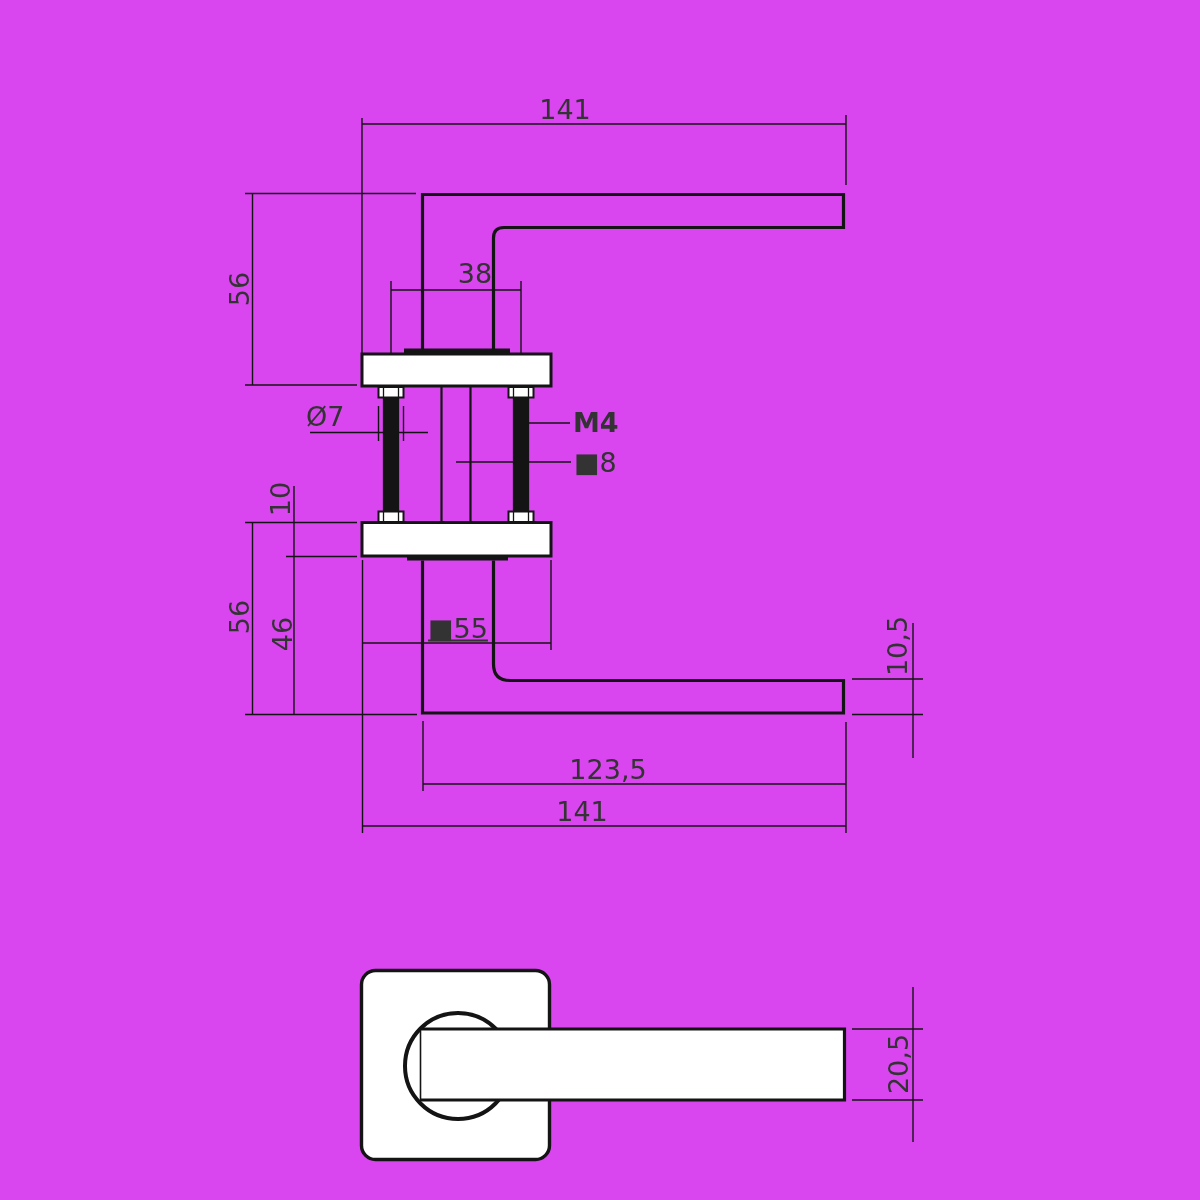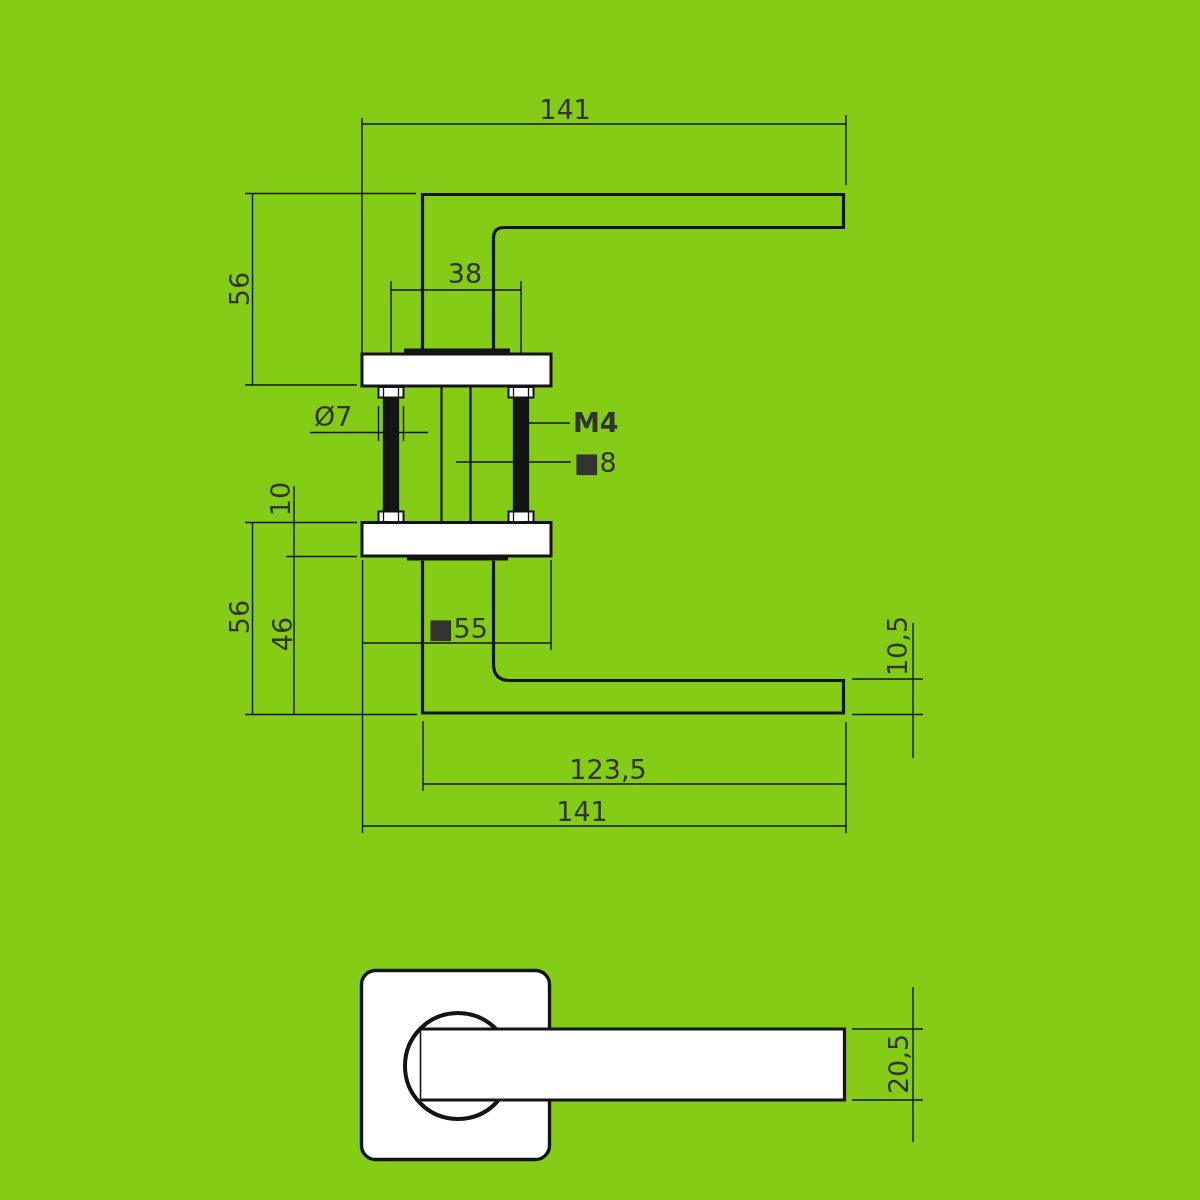--- a/index.html
+++ b/index.html
@@ -1,19 +1,19 @@
 <!DOCTYPE html>
 <html><head>
 <meta charset="utf-8">
 <style>
   html,body{margin:0;padding:0;background:#ffffff;}
   .sheet{
     position:relative;
     width:1200px;height:1200px;
-    background:#84cc16;
+    background:#d946ef;
     font-family:"DejaVu Sans","Liberation Sans",sans-serif;
     overflow:hidden;
   }
   .sheet svg{position:absolute;left:0;top:0;}
   .lbl{
     position:absolute;
     font-size:27px;
     color:#333333;
     white-space:nowrap;
     transform:translate(-50%,-50%);
@@ -106,35 +106,35 @@
     <circle cx="458" cy="1066" r="53" fill="none" stroke="#141414" stroke-width="4"></circle>
     <rect x="420" y="1029" width="426" height="71" fill="#ffffff" stroke="none"></rect>
     <path d="M 420,1029 L 844.5,1029 L 844.5,1100 L 420,1100" fill="none" stroke="#141414" stroke-width="3.2"></path>
     <line x1="420.5" y1="1029" x2="420.5" y2="1100" stroke="#141414" stroke-width="1.6"></line>
   </svg>
 
   <div class="lbl" style="left:565px; top:109px;">141</div>
 
   <div class="lbl rot" style="left:239px; top:289px;">56</div>
 
-  <div class="lbl" style="left:465px; top:273px;">38</div>
+  <div class="lbl" style="left:475px; top:273px;">38</div>
 
-  <div class="lbl anchor-left" style="left:306px; top:416px;margin-left:8px;">Ø7</div>
+  <div class="lbl anchor-left" style="left:306px; top:416px;">Ø7</div>
 
   <div class="lbl anchor-left" style="left:573px; top:422px;font-weight:bold;">M4</div>
 
   <div class="lbl anchor-left" style="left:574px; top:462px;">■8</div>
 
   <div class="lbl rot" style="left:280px; top:499px;">10</div>
 
   <div class="lbl rot" style="left:239px; top:617px;">56</div>
 
   <div class="lbl rot" style="left:282px; top:634px;">46</div>
 
-  <div class="lbl" style="left:458px; top:628px;">■55</div>
+  <div class="lbl" style="left:458px; top:628px;text-decoration:underline;">■55</div>
 
   <div class="lbl rot" style="left:897px; top:646px;">10,5</div>
 
   <div class="lbl" style="left:608px; top:769px;">123,5</div>
 
   <div class="lbl" style="left:582px; top:811px;">141</div>
 
   <div class="lbl rot" style="left:898px; top:1064px;">20,5</div>
 
 </div>

